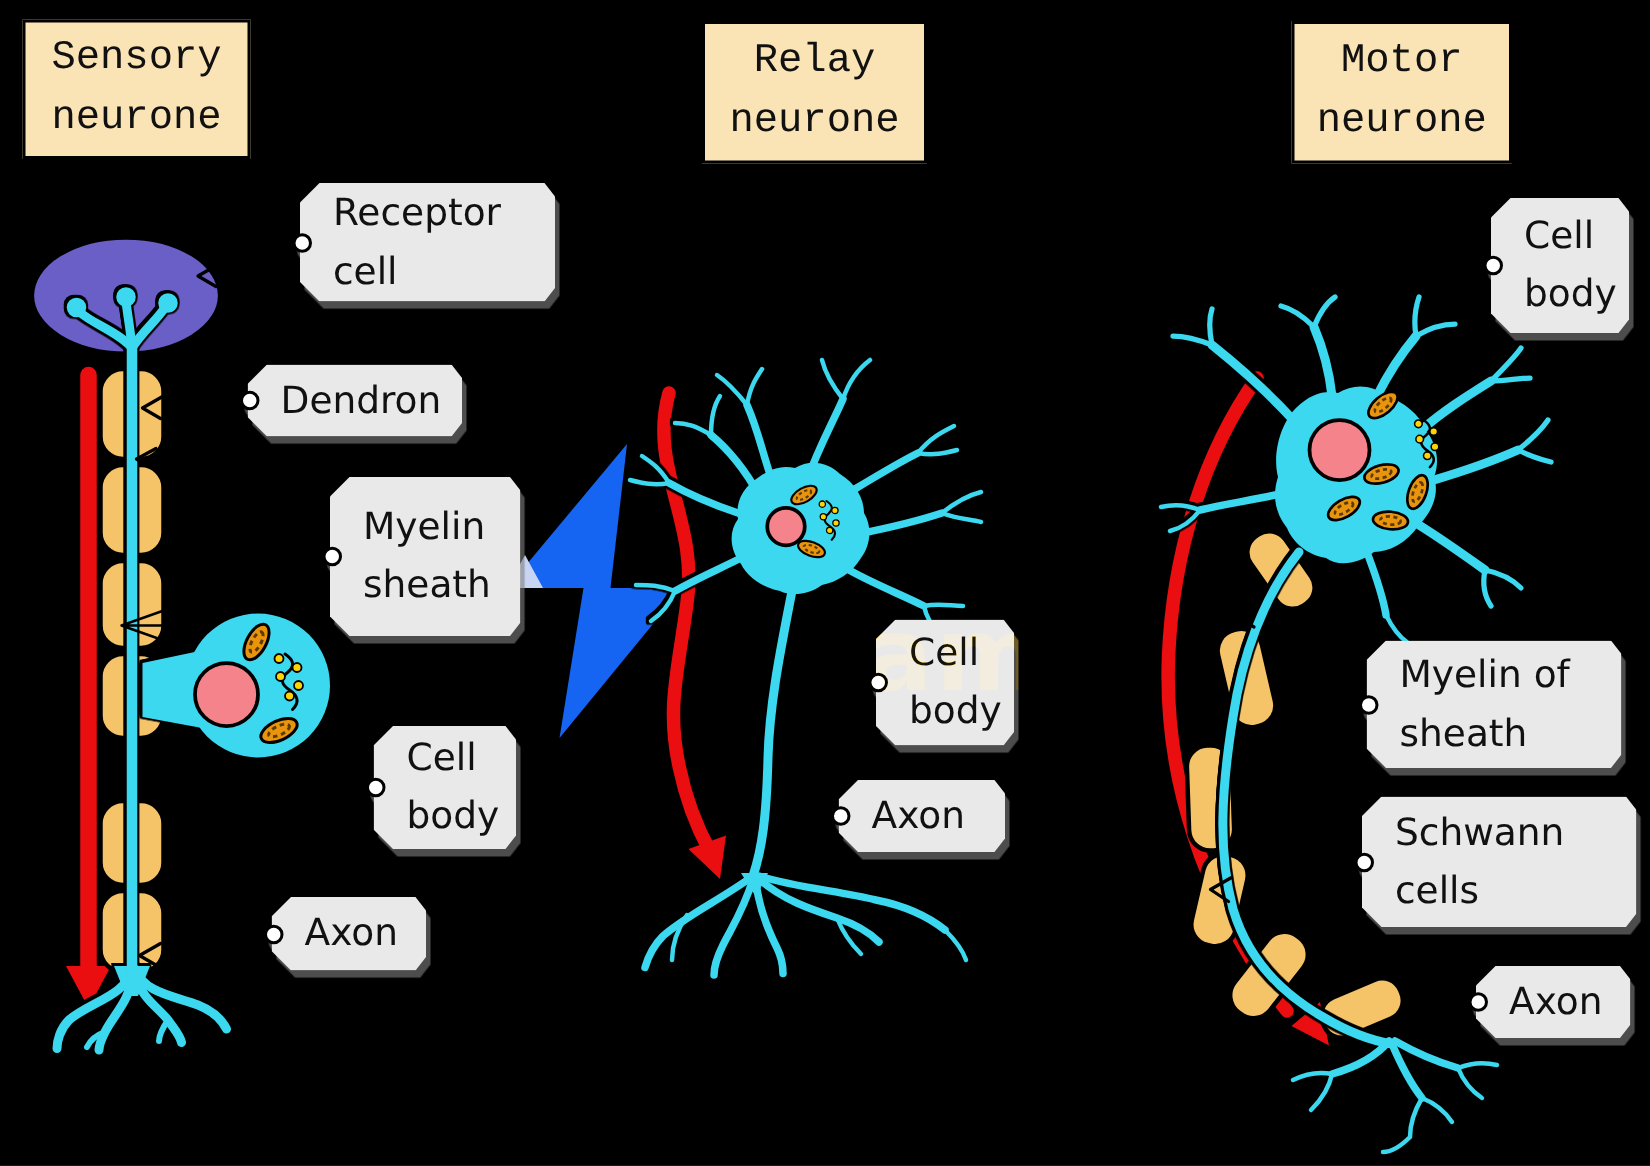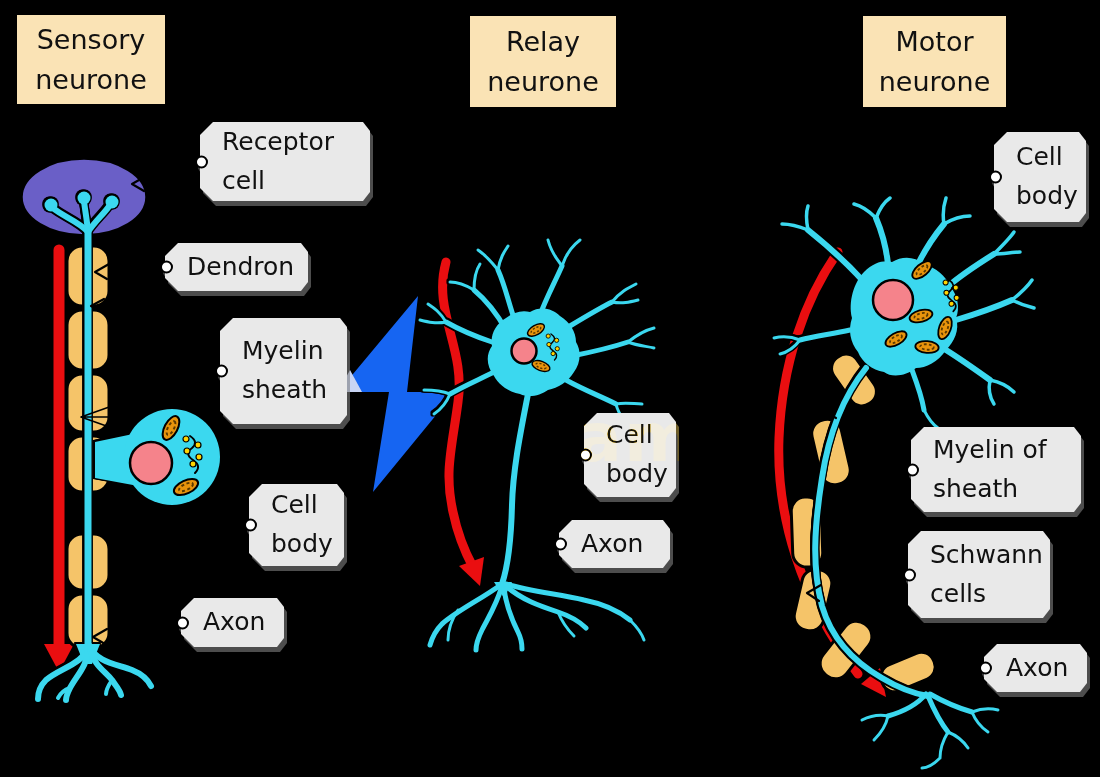--- a/index.html
+++ b/index.html
@@ -27,21 +27,21 @@
   .golgiD{fill:var(--golgi-dot-yellow);stroke:#000;stroke-width:1.2;}
   .purple{fill:var(--receptor-purple);stroke:#000;stroke-width:3.5;}
   .boltf{fill:var(--bolt-blue);stroke:none;}
   .boltHi{fill:#C8D4F4;stroke:none;}
   .outl{filter:drop-shadow(1.6px 0 0 #000) drop-shadow(-1.6px 0 0 #000)
                drop-shadow(0 1.6px 0 #000) drop-shadow(0 -1.6px 0 #000);}
 
   
   .titlebox{position:absolute;z-index:2;background:var(--title-fill);border:2px solid #000;
     box-sizing:border-box;display:flex;flex-direction:column;justify-content:center;
-    align-items:center;font-size:27px;line-height:1.45;}
+    align-items:center;font-size:27px;line-height:1.45;font-family:Liberation Mono, monospace;}
   
   .tagwrap{position:absolute;z-index:2;filter:drop-shadow(3px 5px 0 rgba(128,128,128,0.6));}
   .tagbody{width:100%;height:100%;box-sizing:border-box;background:var(--tag-fill);
     clip-path:polygon(13px 0%, calc(100% - 7px) 0%, 100% 9px, 100% calc(100% - 9px),
                       calc(100% - 7px) 100%, 13px 100%, 0% calc(100% - 13px), 0% 13px);
     display:flex;flex-direction:column;justify-content:center;
     padding:2px 8px 2px 22px;font-size:25px;}
   .tagline{line-height:1.55;white-space:nowrap;}
   .hole{position:absolute;left:-5px;top:50%;transform:translateY(-50%);width:9px;height:9px;
     background:#fff;border:2.5px solid #000;border-radius:50%;box-sizing:content-box;}
@@ -298,21 +298,21 @@
   </div>
 
   <div class="tagwrap" style="left:911px;top:427px;width:170px;height:85px">
     <div class="tagbody">
       <div class="tagline">Myelin of</div>
       <div class="tagline">sheath</div>
     </div>
     <span class="hole"></span>
   </div>
 
-  <div class="tagwrap" style="left:908px;top:531px;width:142px;height:87px">
+  <div class="tagwrap" style="left:908px;top:531px;width:183px;height:87px">
     <div class="tagbody">
       <div class="tagline">Schwann</div>
       <div class="tagline">cells</div>
     </div>
     <span class="hole"></span>
   </div>
 
   <div class="tagwrap" style="left:984px;top:644px;width:103px;height:48px">
     <div class="tagbody">
       <div class="tagline">Axon</div>

